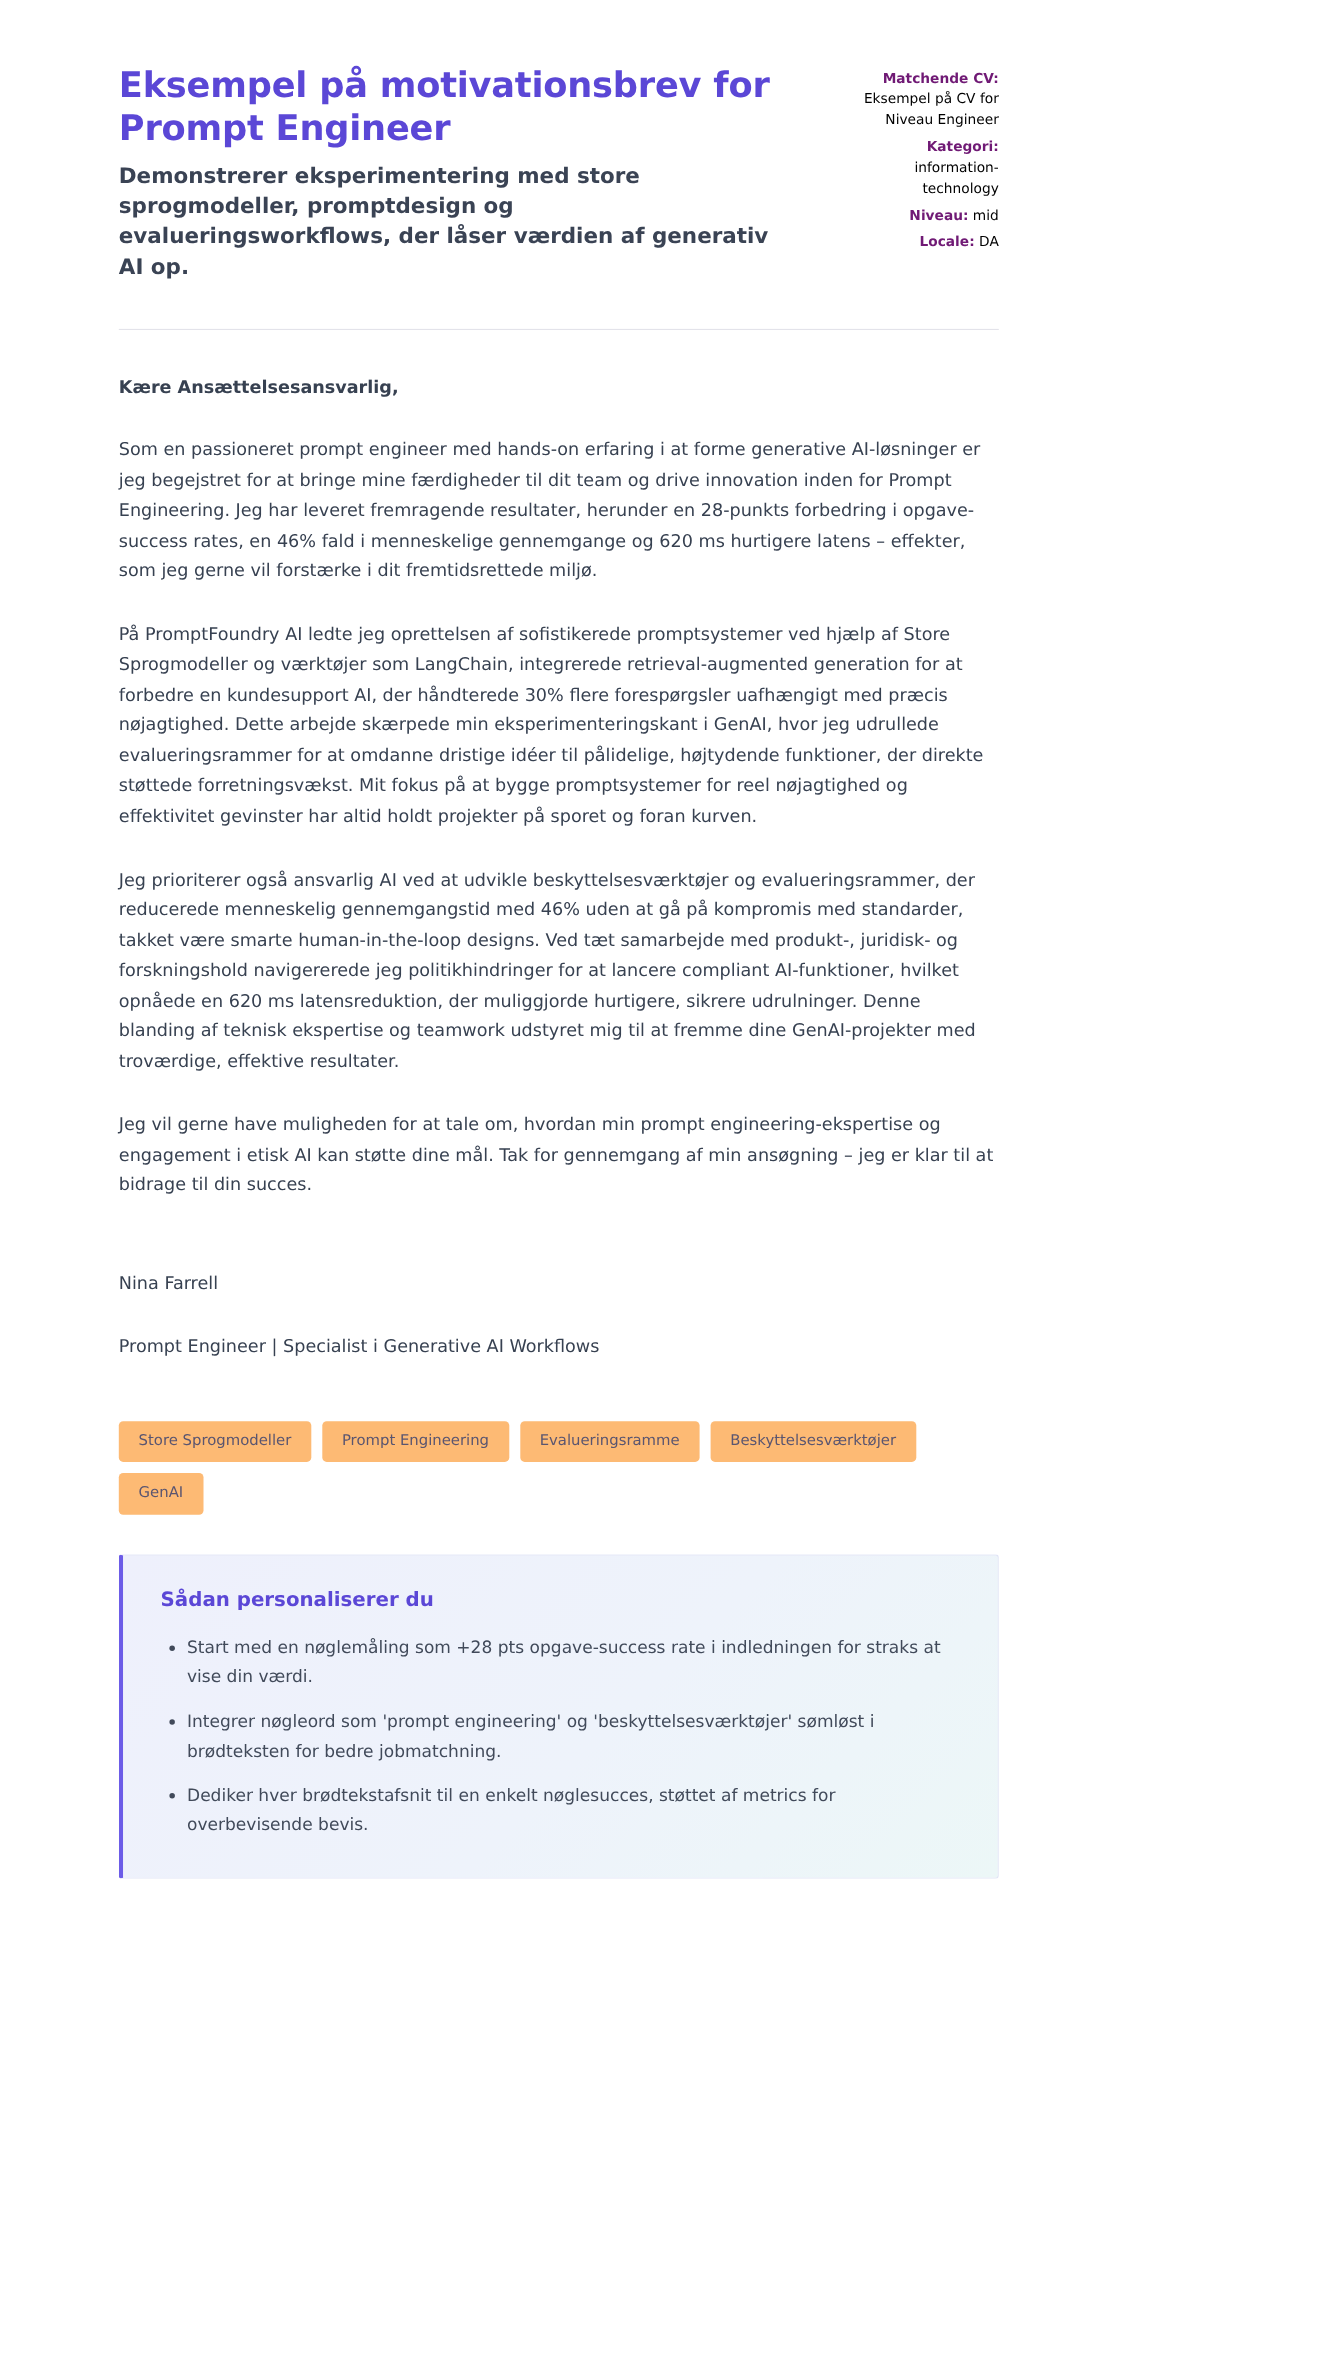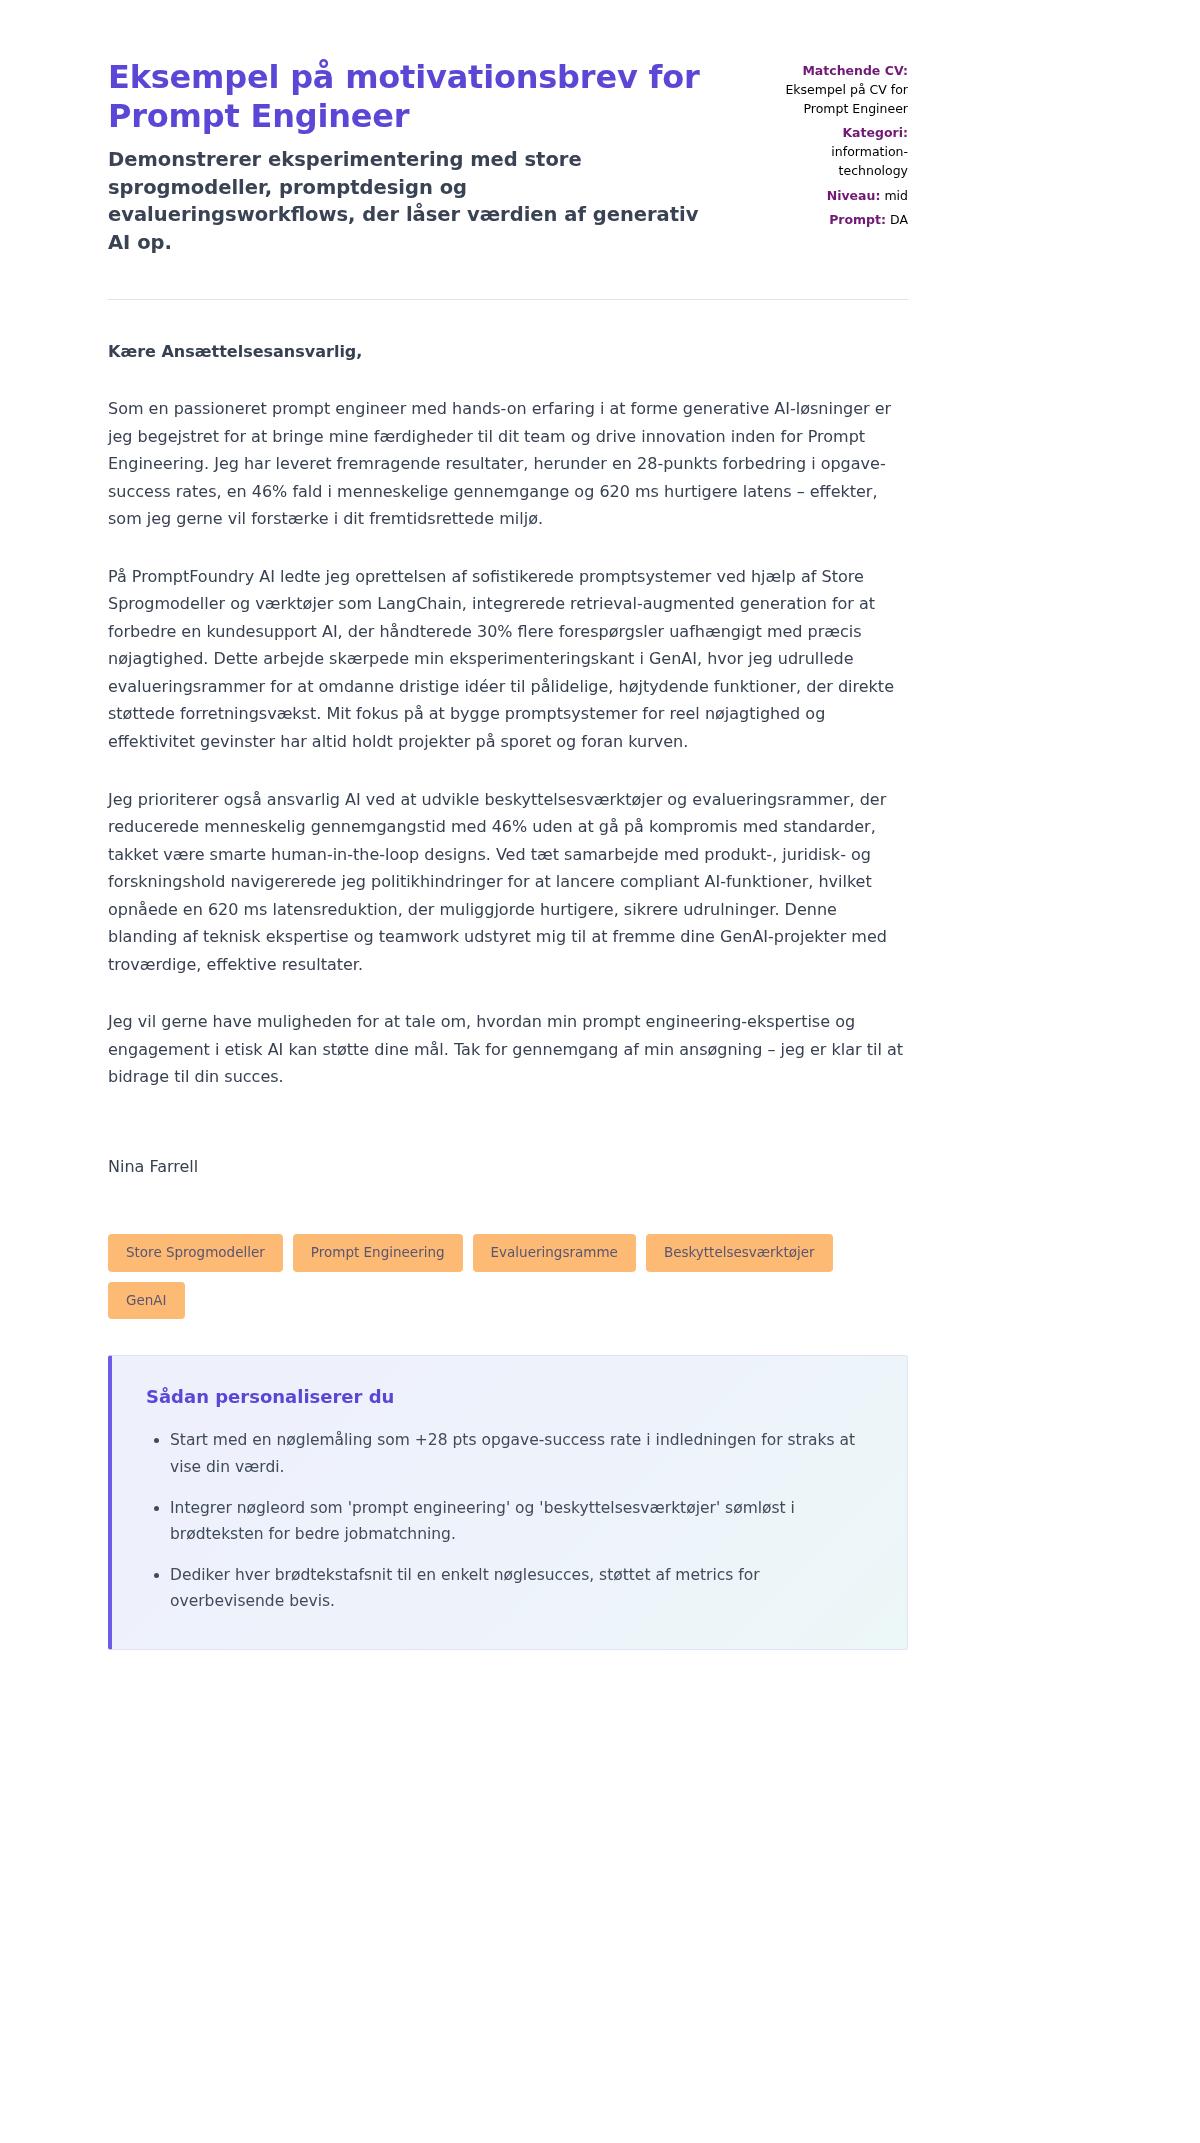--- a/index.html
+++ b/index.html
@@ -145,49 +145,50 @@
   <div class="header">
     <div class="header-left">
       <h1 class="doc-title">Eksempel på motivationsbrev for Prompt Engineer</h1>
       <p class="doc-subtitle">Demonstrerer eksperimentering med store sprogmodeller, promptdesign og evalueringsworkflows, der låser værdien af generativ AI op.</p>
     </div>
 
     <div class="header-right">
       <div class="meta-block">
         <div class="meta-label">Matchende CV:</div>
         <div class="meta-value">Eksempel på CV for</div>
-        <div class="meta-value">Prompt Engineer</div>
+        <div class="meta-value">Niveau Engineer</div>
       </div>
       <div class="meta-block">
         <div class="meta-label">Kategori:</div>
         <div class="meta-value">information-</div>
         <div class="meta-value">technology</div>
       </div>
       <div class="meta-block meta-inline">
         <span class="meta-label">Niveau:</span>
         <span class="meta-value">mid</span>
       </div>
       <div class="meta-block meta-inline">
-        <span class="meta-label">Prompt:</span>
+        <span class="meta-label">Locale:</span>
         <span class="meta-value">DA</span>
       </div>
     </div>
   </div>
 
   <hr class="divider">
 
   <div class="letter">
     <p class="salutation">Kære Ansættelsesansvarlig,</p>
     <p>Som en passioneret prompt engineer med hands-on erfaring i at forme generative AI-løsninger er jeg begejstret for at bringe mine færdigheder til dit team og drive innovation inden for Prompt Engineering. Jeg har leveret fremragende resultater, herunder en 28-punkts forbedring i opgave-success rates, en 46% fald i menneskelige gennemgange og 620 ms hurtigere latens – effekter, som jeg gerne vil forstærke i dit fremtidsrettede miljø.</p>
     <p>På PromptFoundry AI ledte jeg oprettelsen af sofistikerede promptsystemer ved hjælp af Store Sprogmodeller og værktøjer som LangChain, integrerede retrieval-augmented generation for at forbedre en kundesupport AI, der håndterede 30% flere forespørgsler uafhængigt med præcis nøjagtighed. Dette arbejde skærpede min eksperimenteringskant i GenAI, hvor jeg udrullede evalueringsrammer for at omdanne dristige idéer til pålidelige, højtydende funktioner, der direkte støttede forretningsvækst. Mit fokus på at bygge promptsystemer for reel nøjagtighed og effektivitet gevinster har altid holdt projekter på sporet og foran kurven.</p>
     <p>Jeg prioriterer også ansvarlig AI ved at udvikle beskyttelsesværktøjer og evalueringsrammer, der reducerede menneskelig gennemgangstid med 46% uden at gå på kompromis med standarder, takket være smarte human-in-the-loop designs. Ved tæt samarbejde med produkt-, juridisk- og forskningshold navigererede jeg politikhindringer for at lancere compliant AI-funktioner, hvilket opnåede en 620 ms latensreduktion, der muliggjorde hurtigere, sikrere udrulninger. Denne blanding af teknisk ekspertise og teamwork udstyret mig til at fremme dine GenAI-projekter med troværdige, effektive resultater.</p>
     <p>Jeg vil gerne have muligheden for at tale om, hvordan min prompt engineering-ekspertise og engagement i etisk AI kan støtte dine mål. Tak for gennemgang af min ansøgning – jeg er klar til at bidrage til din succes.</p>
 
     <div class="signature">
       <p class="sig-name">Nina Farrell</p>
+      <p class="sig-role">Prompt Engineer | Specialist i Generative AI Workflows</p>
     </div>
   </div>
 
   <div class="tags">
     <span class="tag">Store Sprogmodeller</span>
     <span class="tag">Prompt Engineering</span>
     <span class="tag">Evalueringsramme</span>
     <span class="tag">Beskyttelsesværktøjer</span>
     <span class="tag">GenAI</span>
   </div>

